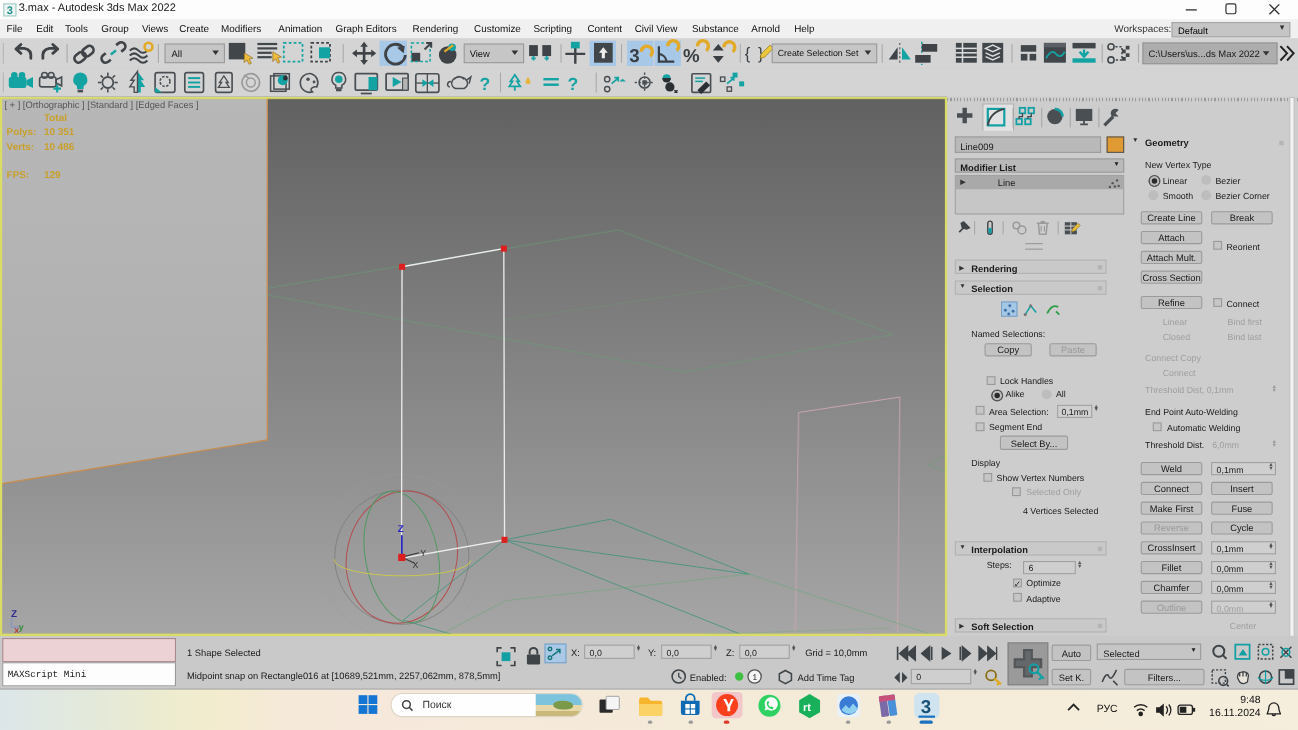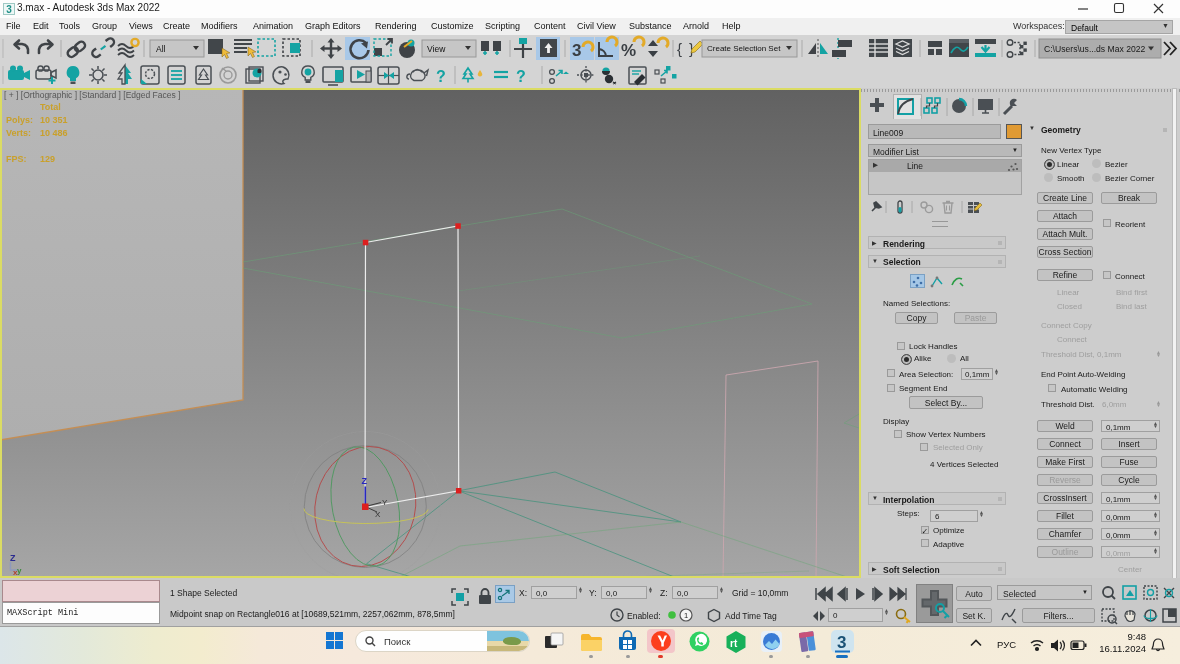--- a/index.html
+++ b/index.html
@@ -480,21 +480,21 @@
       <path d="M143 20 l8 -8" stroke="#4a4f54" stroke-width="3"></path>
       <path d="M150 12 a4.2 4.2 0 1 1 6 -6 l-3 3 l3 3 z" fill="#4a4f54"></path>
     </svg>
 
     <div class="abs" style="left:7px;top:36px;width:133px;height:15px;background:#b9b9b9;border:1px solid #9b9b9b;box-sizing:border-box;">
       <span style="position:absolute;left:4px;top:3px;font-size:8.5px;">Line009</span>
       </div>
     <div class="abs" style="left:145px;top:36px;width:16px;height:15px;background:#e09a33;border:1px solid #555;box-sizing:border-box;"></div>
 
     <div class="abs" style="left:7px;top:56px;width:154px;height:13px;background:#b9b9b9;border:1px solid #9b9b9b;box-sizing:border-box;">
-      <span style="position:absolute;left:4px;top:2px;font-size:8.5px;">Modifier List</span>
+      <span style="position:absolute;left:4px;top:2px;font-size:8.5px;font-weight:bold;">Modifier List</span>
       <span style="position:absolute;right:3px;top:2px;font-size:6px;color:#222;">▼</span>
       </div>
 
     <div class="abs" style="left:7px;top:70.5px;width:154px;height:36px;background:#c6c6c6;border:1px solid #a2a2a2;box-sizing:border-box;">
       <div style="position:absolute;left:0;top:0;width:100%;height:12px;background:#a9a9a9;"></div>
       <span style="position:absolute;left:4px;top:1.5px;font-size:6.5px;color:#333;">▶</span>
       <span style="position:absolute;left:14px;top:1px;font-size:8.5px;padding-left:24px;">Line</span>
       <svg width="12" height="11" style="position:absolute;right:2px;top:1px;">
           <g fill="#555">
             <circle cx="2" cy="9" r="1.1"></circle>
@@ -568,21 +568,21 @@
     <div class="radio" style="left:86px;top:265.5px;"></div>
     <div class="lab" style="left:99px;top:266px;">All</div>
     <div class="chk" style="left:26px;top:281px;"></div>
     <div class="lab" style="left:38px;top:281.5px;">Area Selection:</div>
     <div class="val" style="left:100px;top:279.5px;width:32px;height:12px;">
         <span style="position:absolute;left:3px;top:1.5px;font-size:8px;">0,1mm</span>
       </div>
     <div class="spin" style="left:133px;top:281px;">▲<br>▼</div>
     <div class="chk" style="left:26px;top:295.5px;"></div>
     <div class="lab" style="left:38px;top:296px;">Segment End</div>
-    <div class="btn3" style="left:48px;top:308px;width:74px;height:13px;font-size:8.5px;line-height:12px;">Select By...</div>
+    <div class="btn3" style="left:48px;top:308px;width:62px;height:13px;font-size:8.5px;line-height:12px;">Select By...</div>
     <div class="lab" style="left:22px;top:329px;">Display</div>
     <div class="chk" style="left:33px;top:341.5px;"></div>
     <div class="lab" style="left:45px;top:342px;">Show Vertex Numbers</div>
     <div class="chk" style="left:59px;top:354.5px;"></div>
     <div class="lab dis" style="left:72px;top:355px;">Selected Only</div>
     <div class="lab" style="left:69px;top:371.5px;">4 Vertices Selected</div>
 
     <div class="abs rhead" style="left:7px;top:404px;padding-left:40px;">
         <span class="arr">▼</span>
         <b>Interpolation</b>

